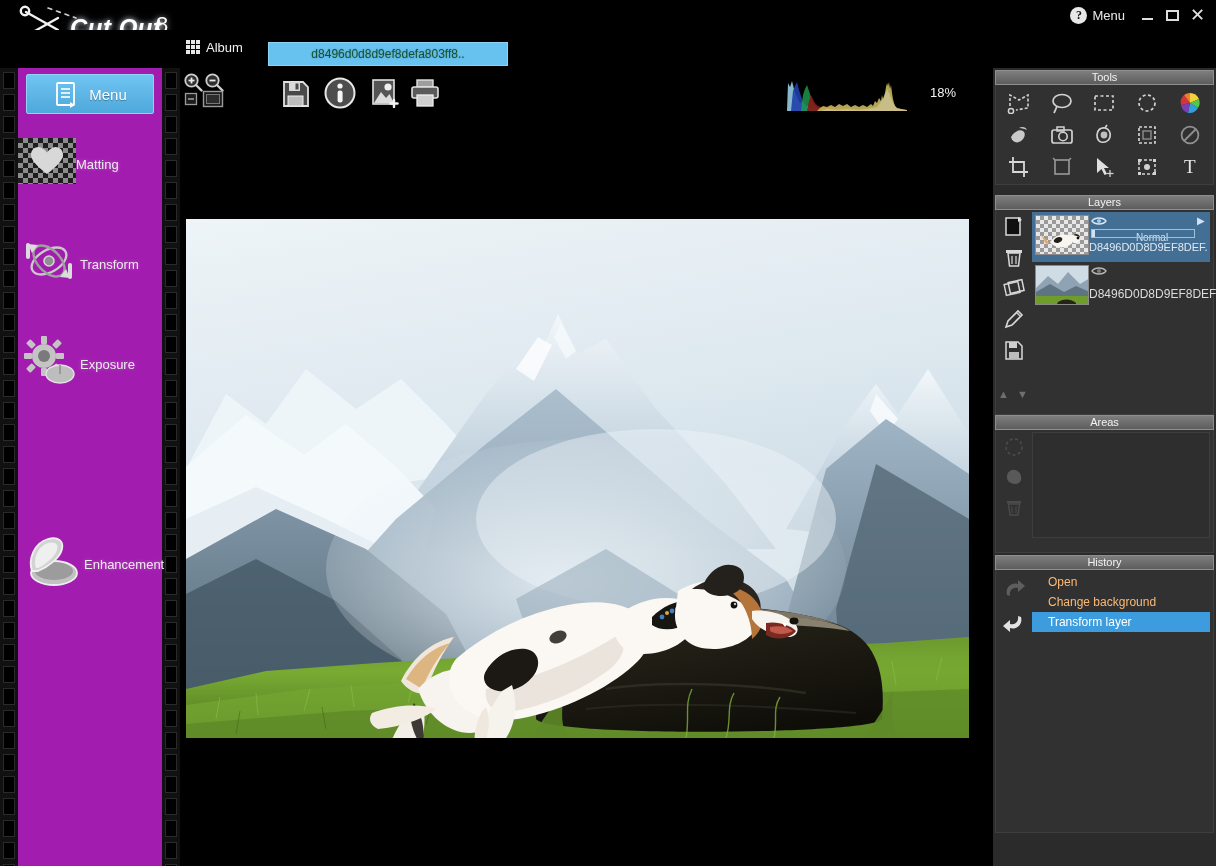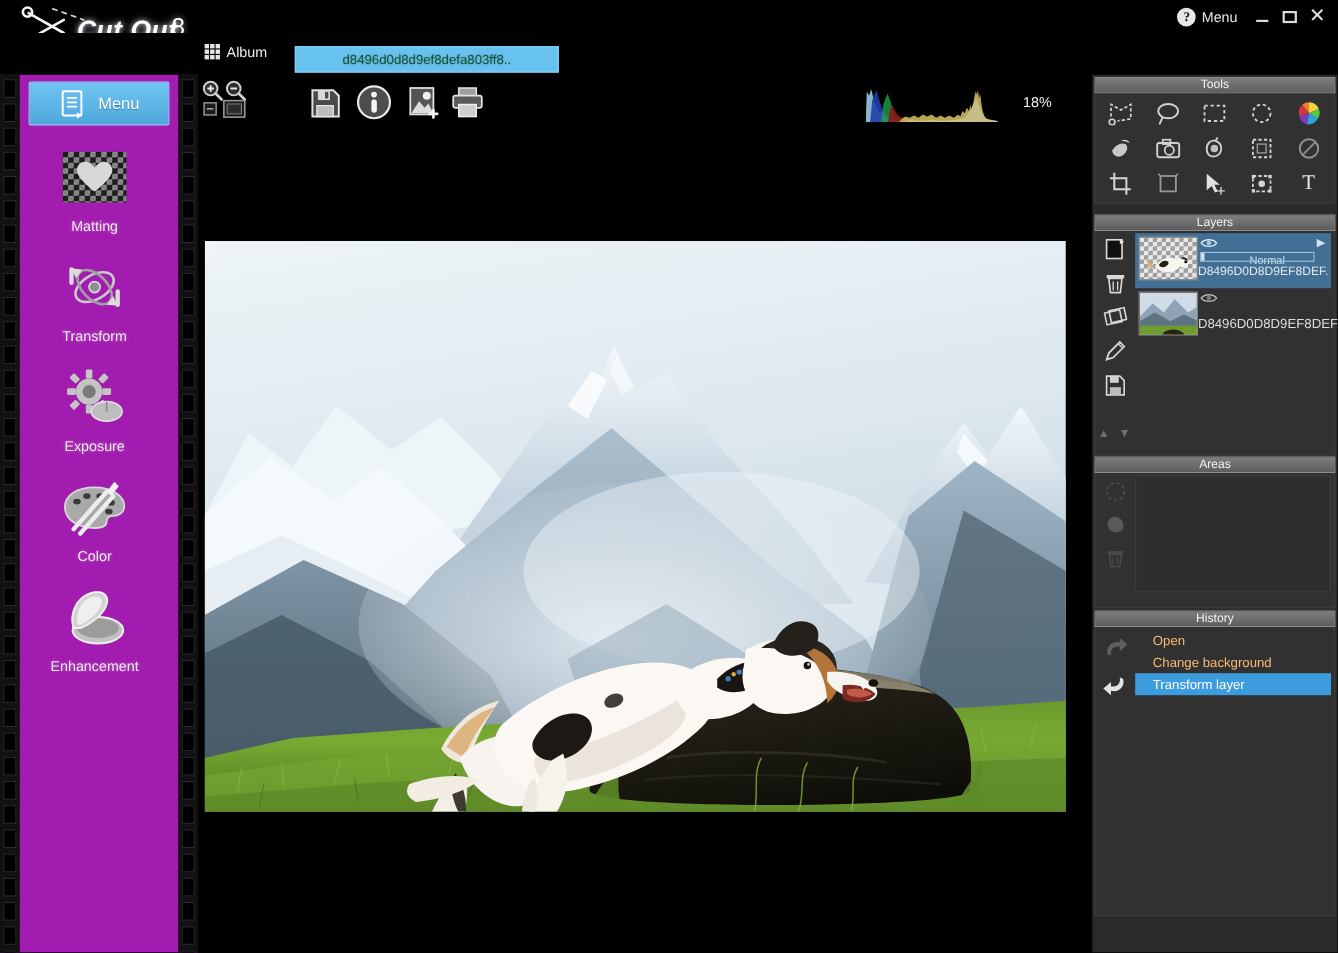--- a/index.html
+++ b/index.html
@@ -85,21 +85,21 @@
   .menu-btn {
     position: absolute; left: 8px; top: 6px; width: 128px; height: 40px;
     background: linear-gradient(#6fc5f2, #4fa8db);
     border: 1px solid #8ed5f8; border-radius: 2px;
     display: flex; align-items: center; justify-content: center; gap: 10px;
     cursor: pointer;
   }
   .menu-btn .label { color: #fff; font-size: 15px; text-shadow: 0 1px 1px rgba(0,0,0,.35); }
   .sb-item {
     position: absolute; left: 0; width: 136px; cursor: pointer;
-    display: flex; flex-direction: column; align-items: center; text-align: center;
+    display: flex; flex-direction: row; align-items: center; text-align: center;
   }
   .sb-item .ico { height: 62px; display: flex; align-items: center; justify-content: center; }
   .sb-item .txt {
     color: #ededed; font-size: 13px; margin-top: 6px;
     text-shadow: 0 0 4px rgba(255,255,255,.3);
   }
 
   
   .checker {
     width: 58px; height: 46px;
@@ -371,40 +371,20 @@
               <rect x="36" y="30" width="6" height="8" rx="1" transform="rotate(-45 39 34)"></rect>
             </g>
             <circle cx="26" cy="22" r="6" fill="#7a7a7a"></circle>
             <ellipse cx="42" cy="40" rx="14" ry="9" fill="#bdbdbd" stroke="#e3e3e3" stroke-width="1.4"></ellipse>
             <line x1="42" y1="31" x2="42" y2="40" stroke="#8c8c8c" stroke-width="1.5"></line>
           </svg>
         </div>
         <div class="txt">Exposure</div>
       </div>
 
-      <div class="sb-item" style="top:362px">
-        <div class="ico">
-          <svg width="66" height="56" viewBox="0 0 66 56">
-            <path d="M33 10 C49 10 60 18 60 27 C60 34 54 36 50 36 C46 36 44 38 44 41 C44 45 40 47 33 47 C17 47 6 39 6 28 C6 17 17 10 33 10 Z" fill="#a9a9a9" stroke="#d8d8d8" stroke-width="1.6"></path>
-            <g fill="#3a3a3a">
-              <ellipse cx="17" cy="23" rx="3.4" ry="2.6"></ellipse>
-              <ellipse cx="26" cy="18" rx="3.4" ry="2.6"></ellipse>
-              <ellipse cx="38" cy="18" rx="3.4" ry="2.6"></ellipse>
-              <ellipse cx="48" cy="24" rx="3.4" ry="2.6"></ellipse>
-              <ellipse cx="46" cy="32" rx="3.4" ry="2.6"></ellipse>
-            </g>
-            <g stroke="#ededed" stroke-width="4" stroke-linecap="round">
-              <line x1="14" y1="48" x2="44" y2="14"></line>
-              <line x1="20" y1="52" x2="50" y2="18"></line>
-            </g>
-            <path d="M44 14 l7 -9 l4 4 l-7 9 z" fill="#f0f0f0"></path>
-          </svg>
-        </div>
-        <div class="txt">Color</div>
-      </div>
 
       <div class="sb-item" style="top:462px">
         <div class="ico">
           <svg width="66" height="56" viewBox="0 0 66 56">
             <ellipse cx="36" cy="40" rx="23" ry="12" fill="#c2c2c2" stroke="#eee" stroke-width="1.8"></ellipse>
             <ellipse cx="36" cy="38" rx="19" ry="9" fill="#9c9c9c"></ellipse>
             <path d="M14 38 C10 26 16 10 30 6 C40 3 46 8 44 16 C42 25 30 34 20 38 Z" fill="#d3d3d3" stroke="#f0f0f0" stroke-width="1.8"></path>
             <path d="M18 35 C15 26 20 13 30 10 C37 8 41 11 39 17 C37 24 27 32 20 35 Z" fill="#efefef"></path>
           </svg>
         </div>

